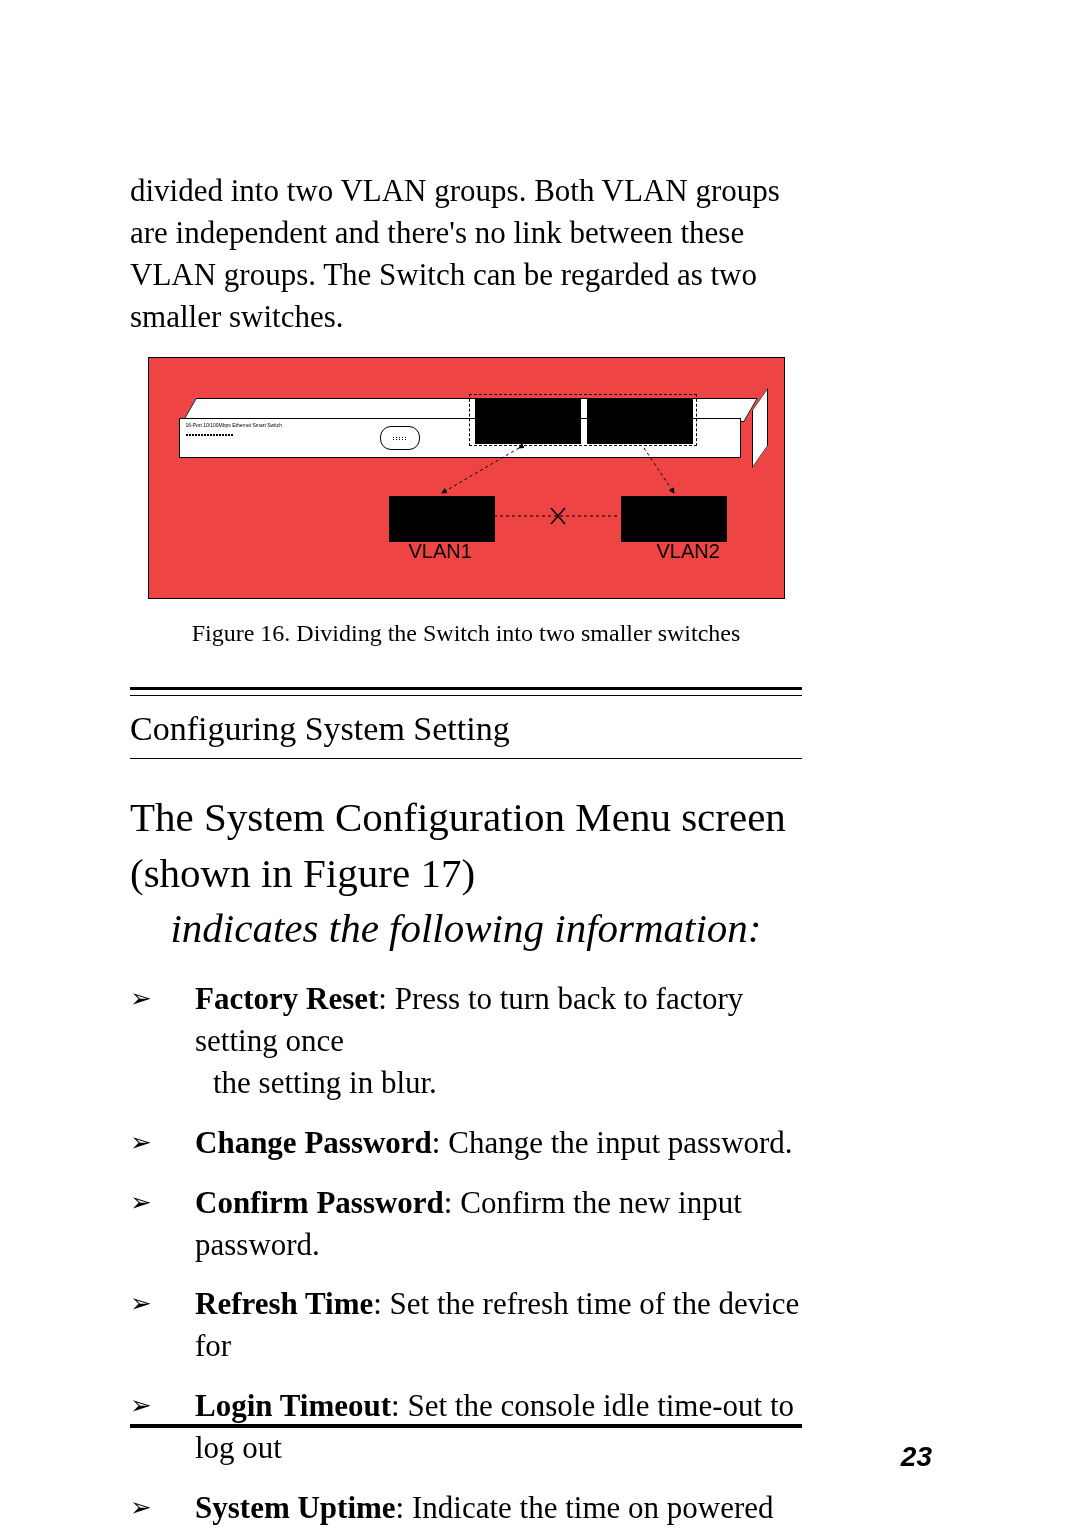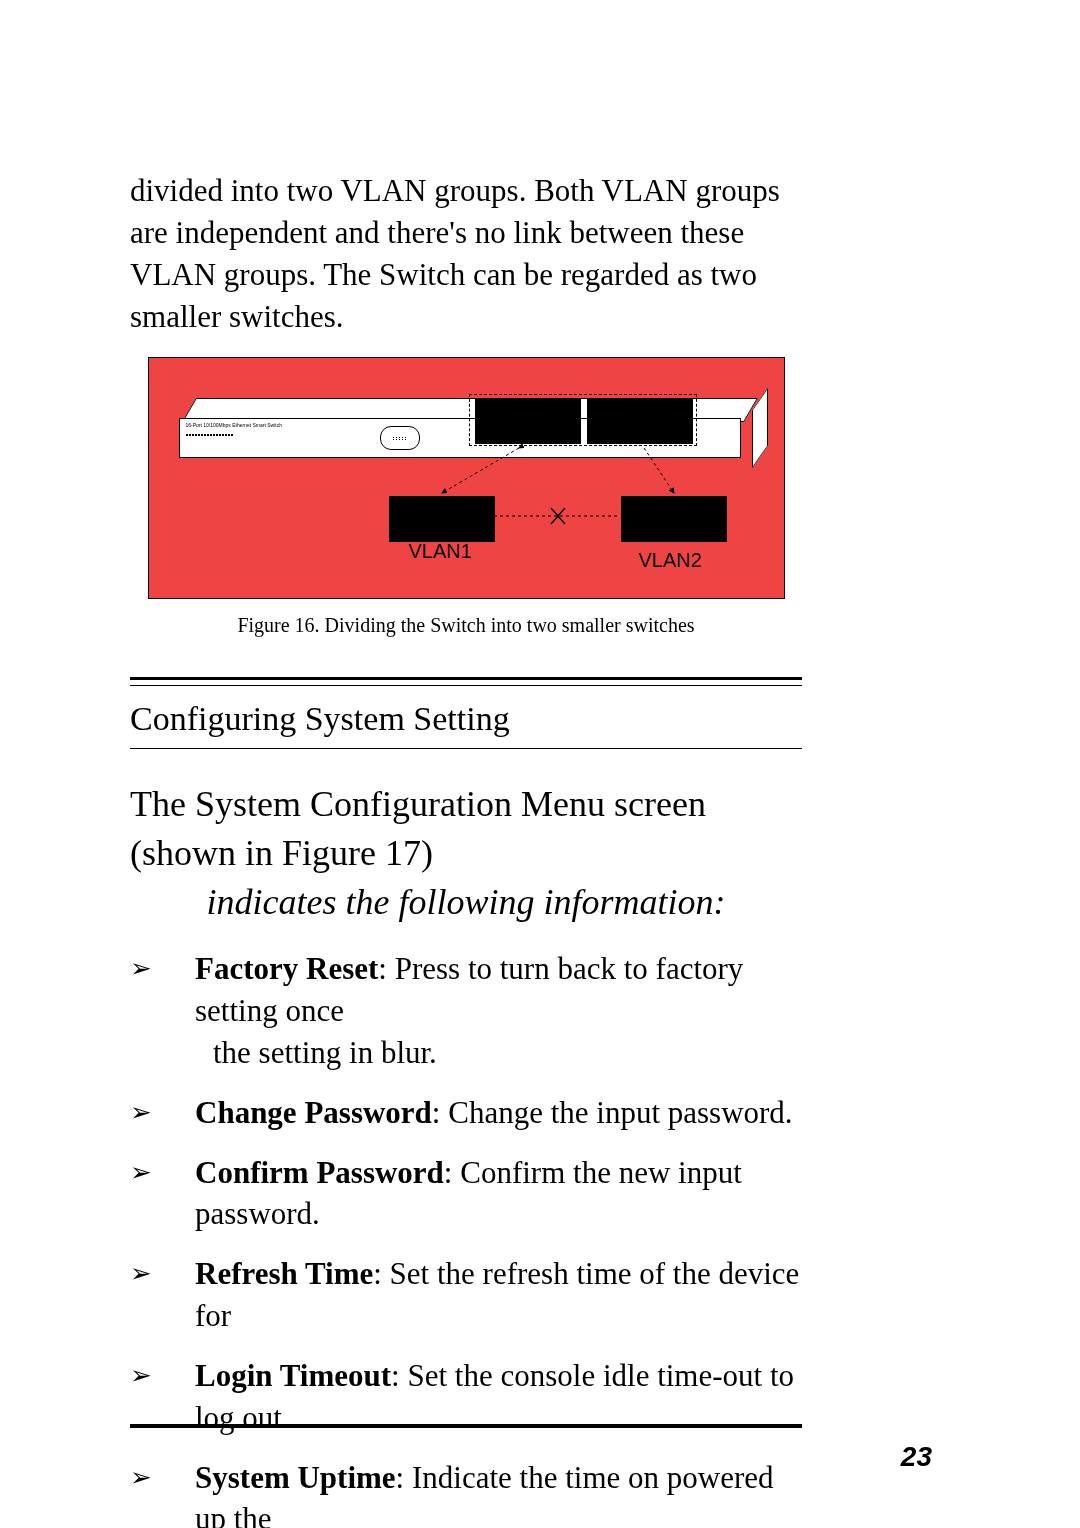--- a/index.html
+++ b/index.html
@@ -26,42 +26,42 @@
   .figure-frame {
     margin: 18px auto 4px auto;
     width: 635px;
     height: 240px;
     border: 1px solid #000;
     position: relative;
     background: #ef4444;
   }
   .fig-caption {
     text-align: center;
-    font-size: 20px;
-    margin-top: 15px;
+    font-size: 24px;
+    margin-top: 21px;
     margin-bottom: 30px;
   }
   .section-divider-top {
     border-top: 3px solid #000;
     border-bottom: 1px solid #000;
     height: 5px;
     margin-top: 40px;
   }
   .section-title {
     font-size: 34px;
     margin: 14px 0 10px 0;
     font-weight: normal;
   }
   .section-divider-bottom {
     border-top: 1px solid #000;
     height: 1px;
     margin-bottom: 30px;
   }
   .body-para {
-    font-size: 36px;
+    font-size: 41px;
     line-height: 1.35;
     margin-bottom: 22px;
   }
   .indent-line {
     display: block;
     text-align: center;
     font-style: italic;
   }
   ul.bullets {
     list-style: none;
@@ -190,21 +190,21 @@
   .rj45row{display:flex;height:50%;}
   .rj45{flex:1;border:1px solid #000;position:relative;background:#000;}
   .rj45::after{content:"";position:absolute;left:35%;bottom:0;width:30%;height:35%;background:#000;}
   .vlan-label {
     position:absolute;
     font-family: Arial, Helvetica, sans-serif;
     font-size:20px;
     top:182px;
   }
   .vlan1-label{ left:260px; }
-  .vlan2-label{ left:490px;margin-top:9px; }
+  .vlan2-label{ left:508px; }
 
   .diag-svg{
     position:absolute;left:0;top:0;width:100%;height:100%;
     pointer-events:none;
   }
 </style>
 </head>
 <body>
 
 <div class="page">

